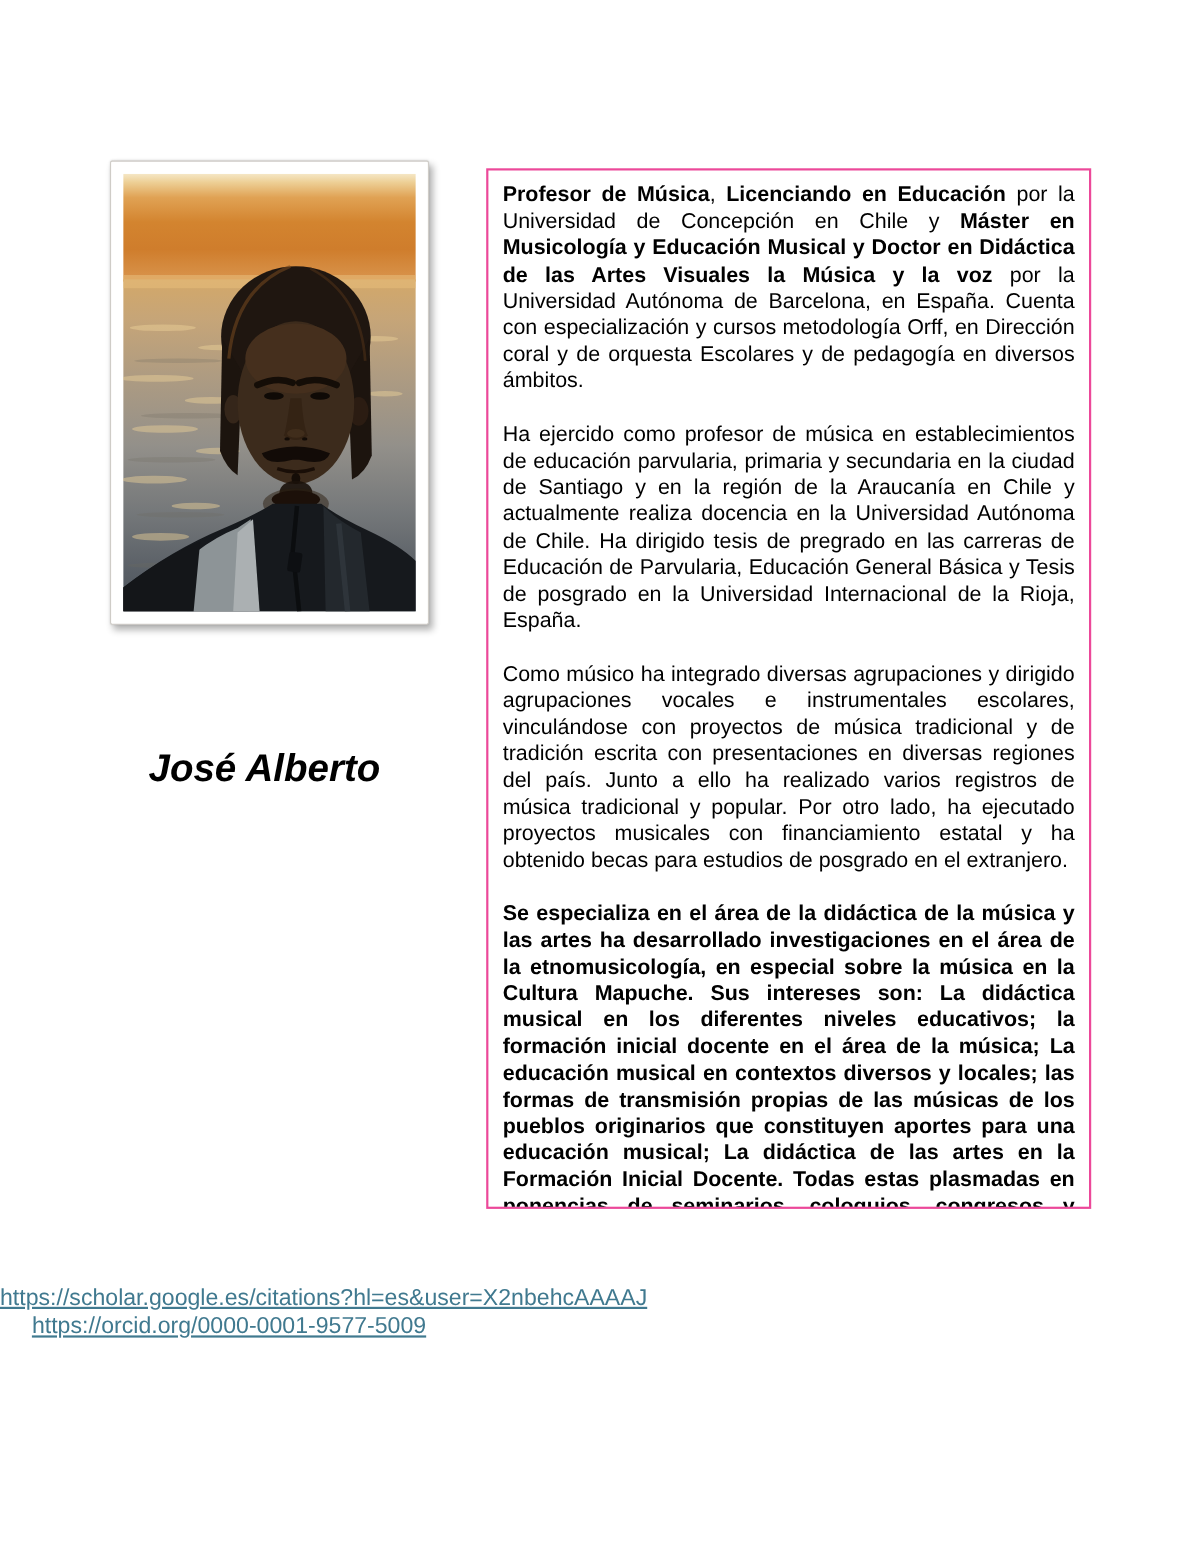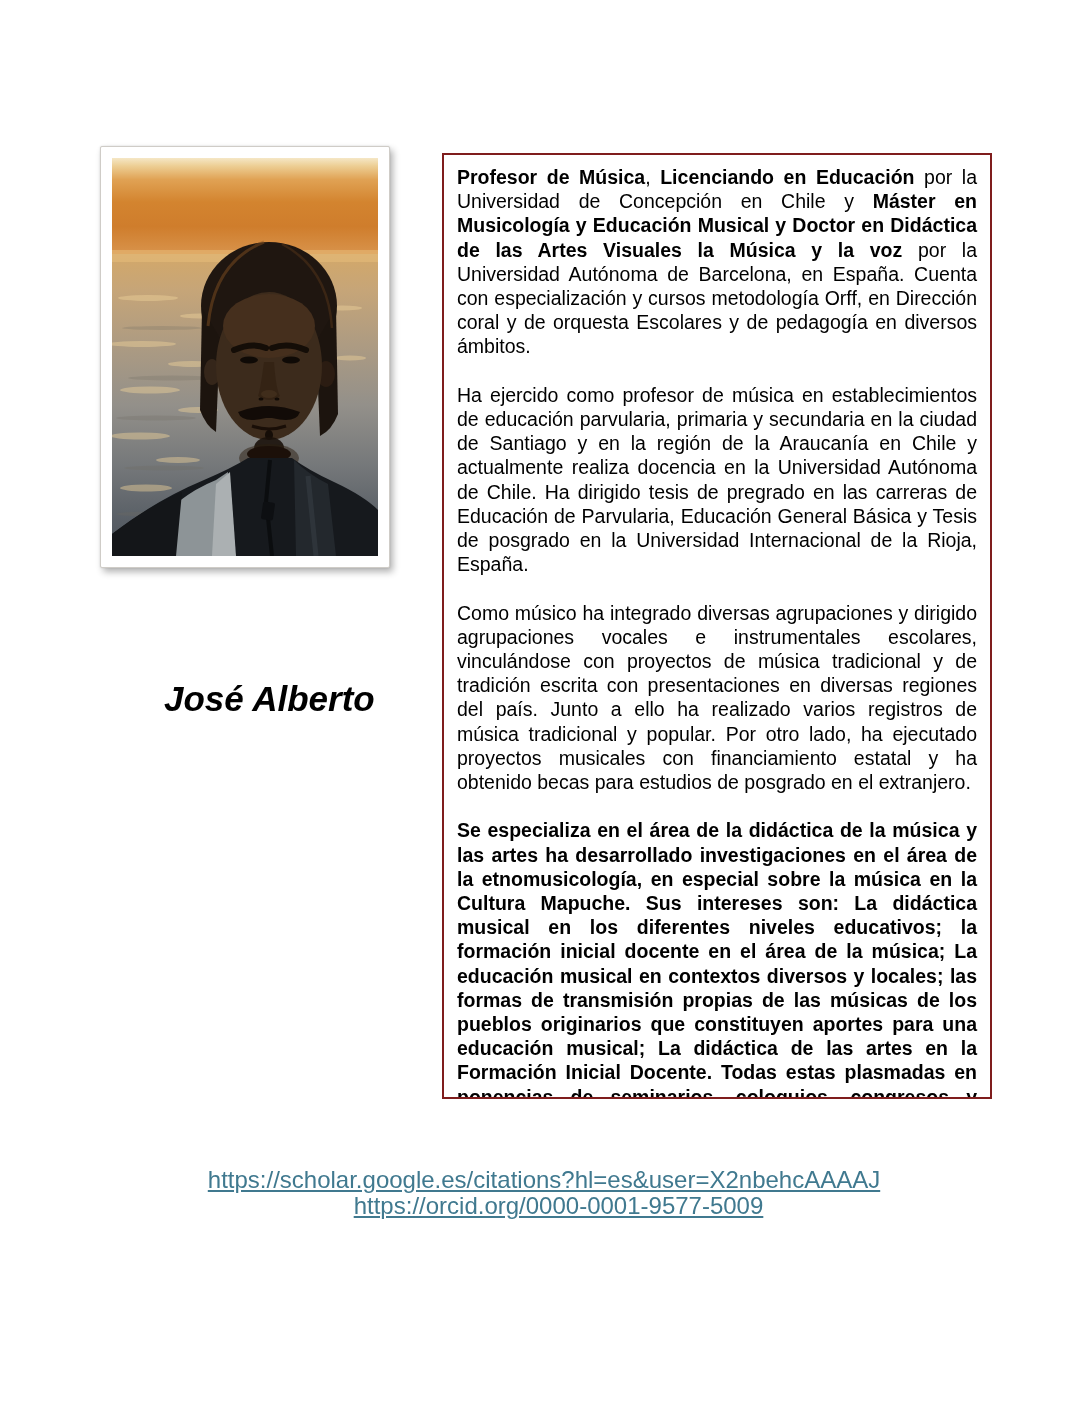--- a/index.html
+++ b/index.html
@@ -22,51 +22,51 @@
     background:#ffffff;
     border:1px solid #cfccc7;
     border-radius:2px;
     padding:11px;
     box-shadow:3px 4px 7px rgba(0,0,0,0.30), 0 0 2px rgba(0,0,0,0.12);
   }
   .photo-frame svg{display:block;width:100%;height:100%;}
   
   .name-block{
     position:absolute;
-    left:164px; top:676px;
+    left:135px; top:676px;
     font-size:35px;
     font-weight:bold;
     font-style:italic;
     line-height:45px;
     white-space:nowrap;
   }
   
   .bio-box{
     position:absolute;
     left:442px; top:153px;
     width:550px; height:946px;
     box-sizing:border-box;
-    border:2px solid #7f1d1d;
+    border:2px solid #ec4899;
     padding:10px 13px;
     font-size:19.5px;
     line-height:24.2px;
     text-align:justify;
     overflow:hidden;
     background:#ffffff;
   }
   .bio-box p{margin:0 0 24.2px 0;}
   .bio-box p:last-child{margin-bottom:6px;font-weight:bold;}
   .bio-box .b{font-weight:bold;}
   
   .links-block{
     position:absolute;
     left:0; top:1167px;
     width:100%;
-    text-align:center;
-    font-size:24px;
+    text-align:left;
+    font-size:21px;
     line-height:26px;
   }
   .doc-link{
     display:block;
     text-decoration:underline;
     cursor:pointer;
   }
 </style>
 </head>
 <body>

